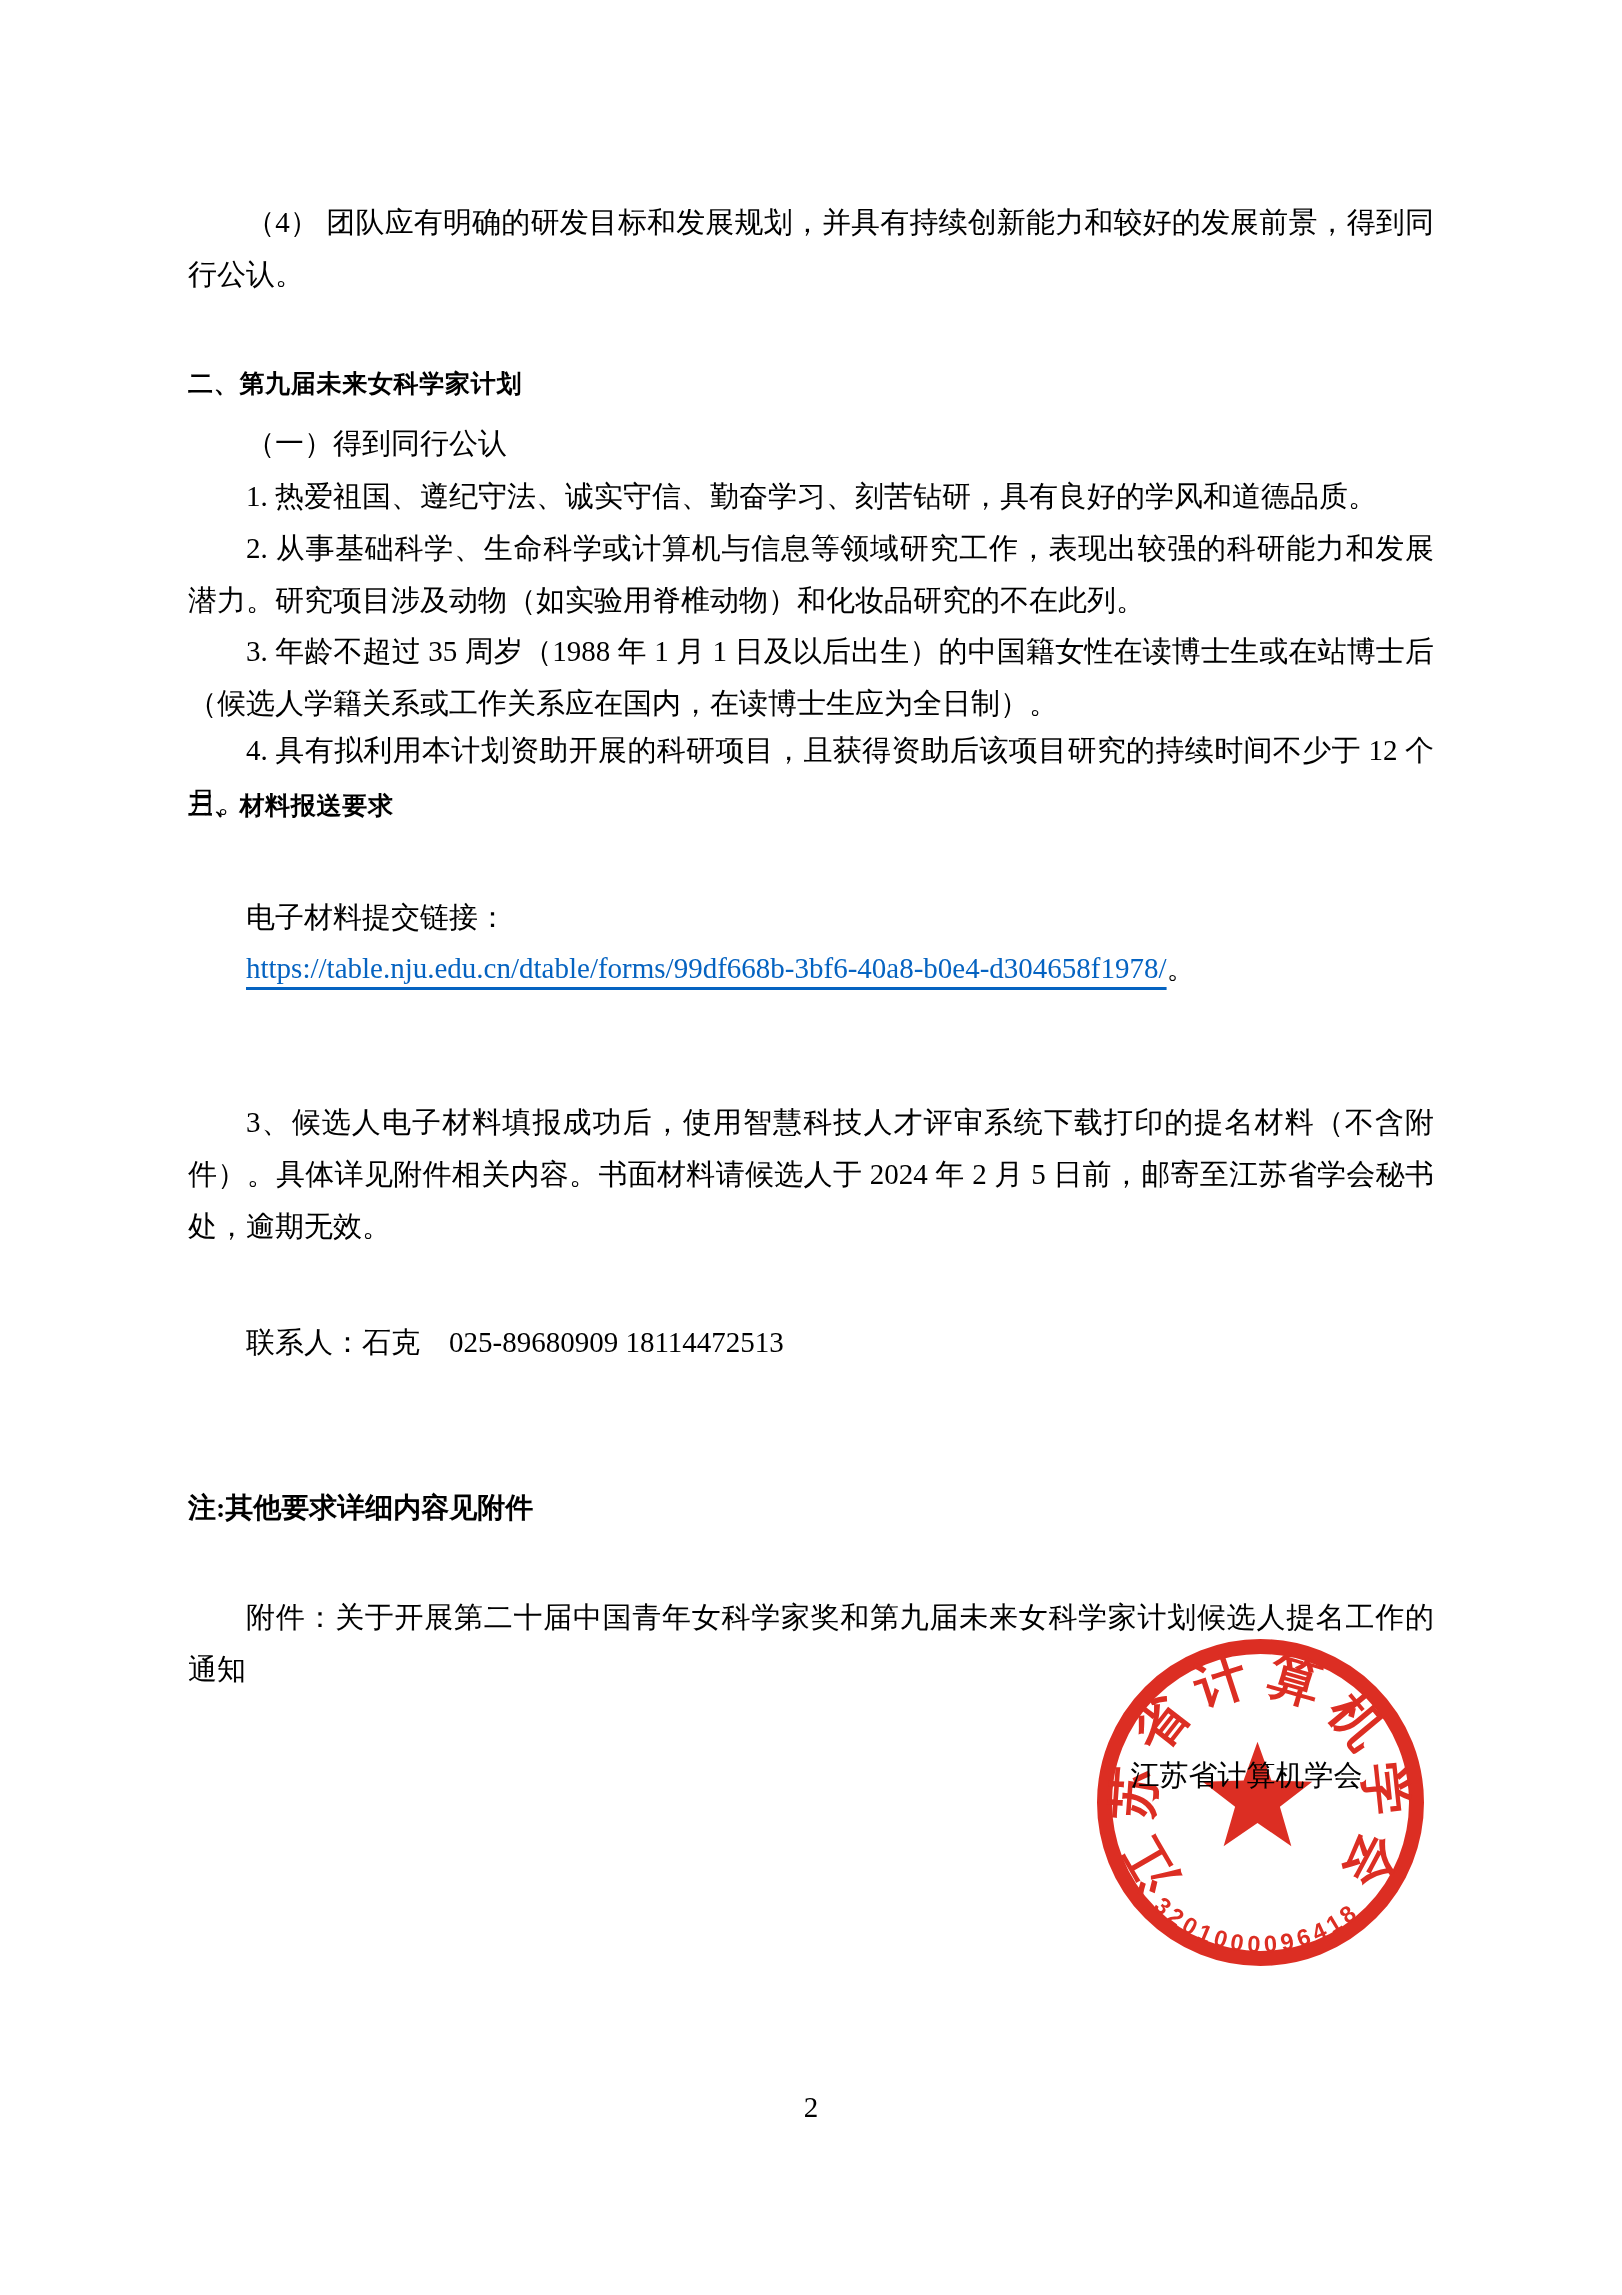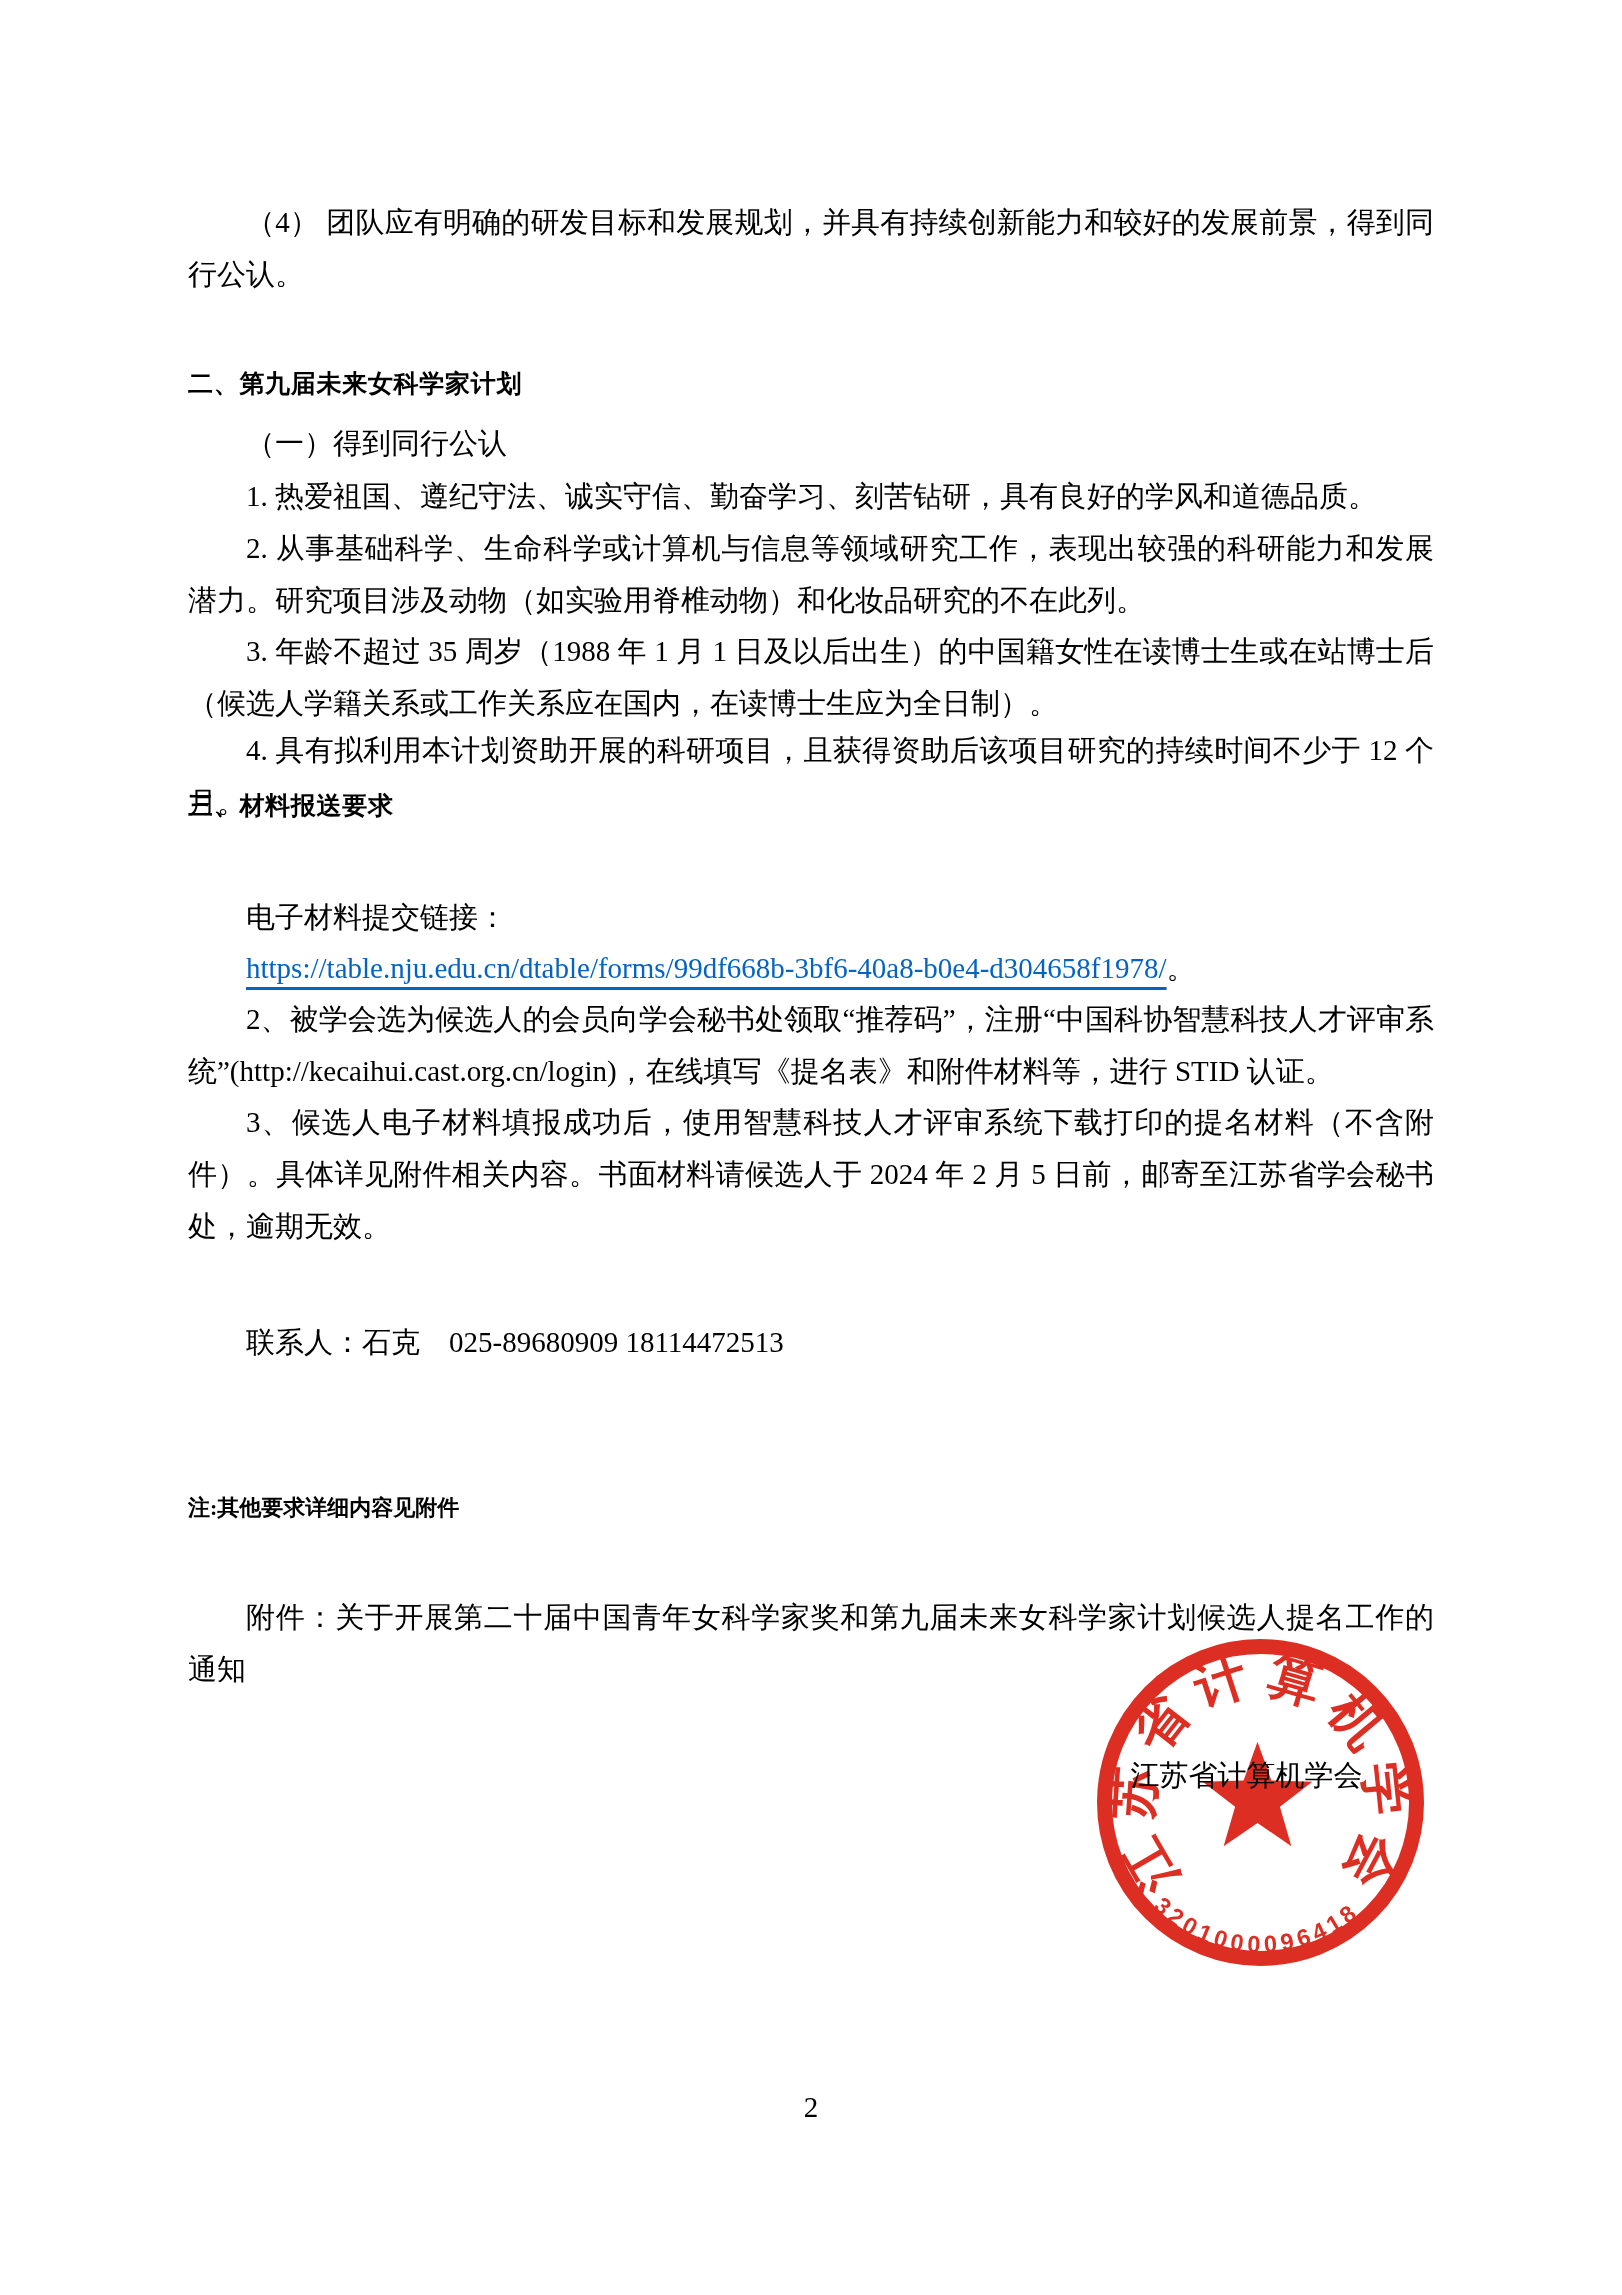--- a/index.html
+++ b/index.html
@@ -12,21 +12,21 @@
   .blk {
     position:absolute; left:188px; width:1246px;
     font-size:29px; line-height:52px;
     text-align:justify; word-break:break-all;
   }
   .indent { text-indent:58px; }
   .h {
     font-weight:bold; font-size:25px; line-height:55px;
     text-align:left; word-break:keep-all; letter-spacing:0.7px;
   }
-  .note { font-weight:bold; font-size:22px; text-align:left; }
+  .note { font-weight:bold; font-size:28px; text-align:left; }
   .doc-link {
     color:var(--link);
     text-decoration:underline;
     text-decoration-thickness:3.3px;
     text-underline-offset:9.2px;
   }
   .link-suffix { color:#000; }
 
   
   .signature {
@@ -74,21 +74,20 @@
   <div class="blk indent" style="top:522px">2. 从事基础科学、生命科学或计算机与信息等领域研究工作，表现出较强的科研能力和发展潜力。研究项目涉及动物（如实验用脊椎动物）和化妆品研究的不在此列。</div>
   <div class="blk indent" style="top:625px">3. 年龄不超过 35 周岁（1988 年 1 月 1 日及以后出生）的中国籍女性在读博士生或在站博士后（候选人学籍关系或工作关系应在国内，在读博士生应为全日制）。</div>
   <div class="blk indent" style="top:724px">4. 具有拟利用本计划资助开展的科研项目，且获得资助后该项目研究的持续时间不少于 12 个月。</div>
 
   <div class="blk h" style="top:778px">三、材料报送要求</div>
 
   <div class="blk indent" style="top:891px">电子材料提交链接：</div>
 
   <div class="blk indent" style="top:942px"><a class="doc-link" href="#">https://table.nju.edu.cn/dtable/forms/99df668b-3bf6-40a8-b0e4-d304658f1978/</a><span class="link-suffix">。</span></div>
 
-  <div class="blk indent" style="top:993px">2、被学会选为候选人的会员向学会秘书处领取“推荐码”，注册“中国科协智慧科技人才评审系统”(http://kecaihui.cast.org.cn/login)，在线填写《提名表》和附件材料等，进行 STID 认证。</div>
   <div class="blk indent" style="top:1096px">3、候选人电子材料填报成功后，使用智慧科技人才评审系统下载打印的提名材料（不含附件）。具体详见附件相关内容。书面材料请候选人于 2024 年 2 月 5 日前，邮寄至江苏省学会秘书处，逾期无效。</div>
 
 
   <div class="blk indent" style="top:1316px">联系人：石克　025-89680909 18114472513</div>
 
   <div class="blk note" style="top:1482px">注:其他要求详细内容见附件</div>
 
   <div class="blk indent" style="top:1591px">附件：关于开展第二十届中国青年女科学家奖和第九届未来女科学家计划候选人提名工作的通知</div>
 
   <div class="seal">

